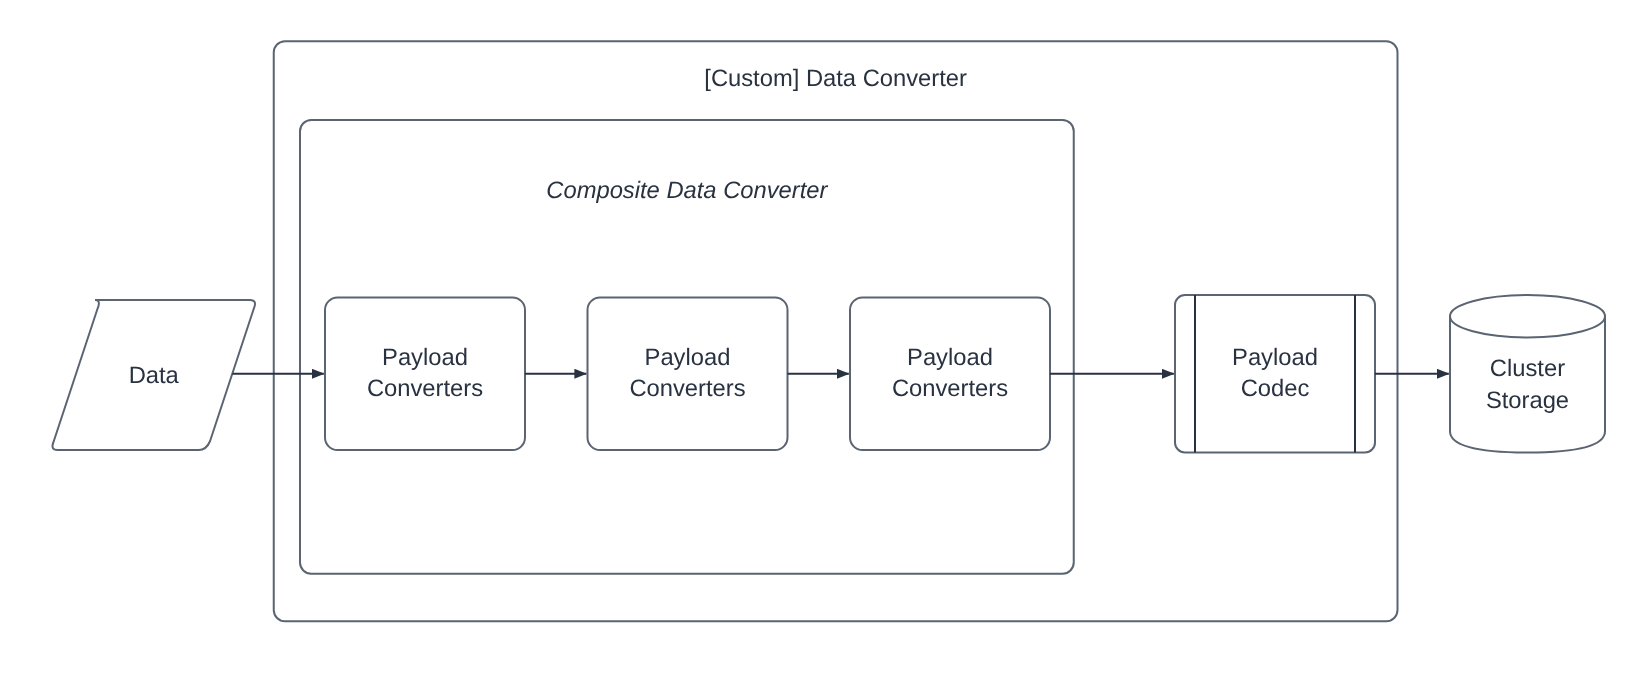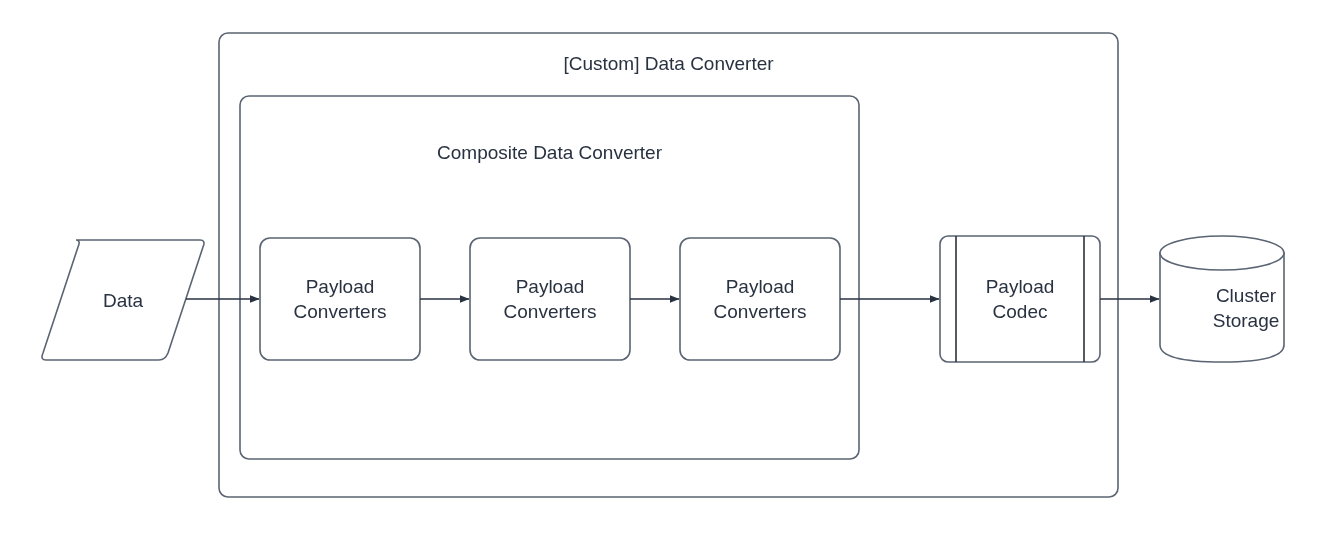--- a/index.html
+++ b/index.html
@@ -89,32 +89,32 @@
 
     <line x1="630" y1="299" x2="679" y2="299" stroke="#293241" stroke-width="1.5" marker-end="url(#arrowhead)"></line>
 
     <line x1="840" y1="299" x2="939" y2="299" stroke="#293241" stroke-width="1.5" marker-end="url(#arrowhead)"></line>
 
     <line x1="1100" y1="299" x2="1159" y2="299" stroke="#293241" stroke-width="1.5" marker-end="url(#arrowhead)"></line>
   </svg>
 
   <div class="container-title" style="left:219px; top:52px; width:899px;">[Custom] Data Converter</div>
 
-  <div class="container-title" style="left:240px; top:141px; width:619px;">Composite Data Converter</div>
+  <div class="container-title" style="left:240px; top:141px; width:619px;font-style:italic;">Composite Data Converter</div>
 
   <div class="shape-label" style="left:63px; top:240px; width:120px; height:120px;">Data</div>
 
   <div class="shape-label" style="left:260px; top:238px; width:160px; height:122px;">Payload
 Converters</div>
 
   <div class="shape-label" style="left:470px; top:238px; width:160px; height:122px;">Payload
 Converters</div>
 
   <div class="shape-label" style="left:680px; top:238px; width:160px; height:122px;">Payload
 Converters</div>
 
   <div class="shape-label" style="left:956px; top:236px; width:128px; height:126px;">Payload
 Codec</div>
 
-  <div class="shape-label" style="left:1160px; top:253px; width:124px; height:109px;margin-left:24px;">Cluster
+  <div class="shape-label" style="left:1160px; top:253px; width:124px; height:109px;">Cluster
 Storage</div>
 
 </div>
 
 </body></html>

